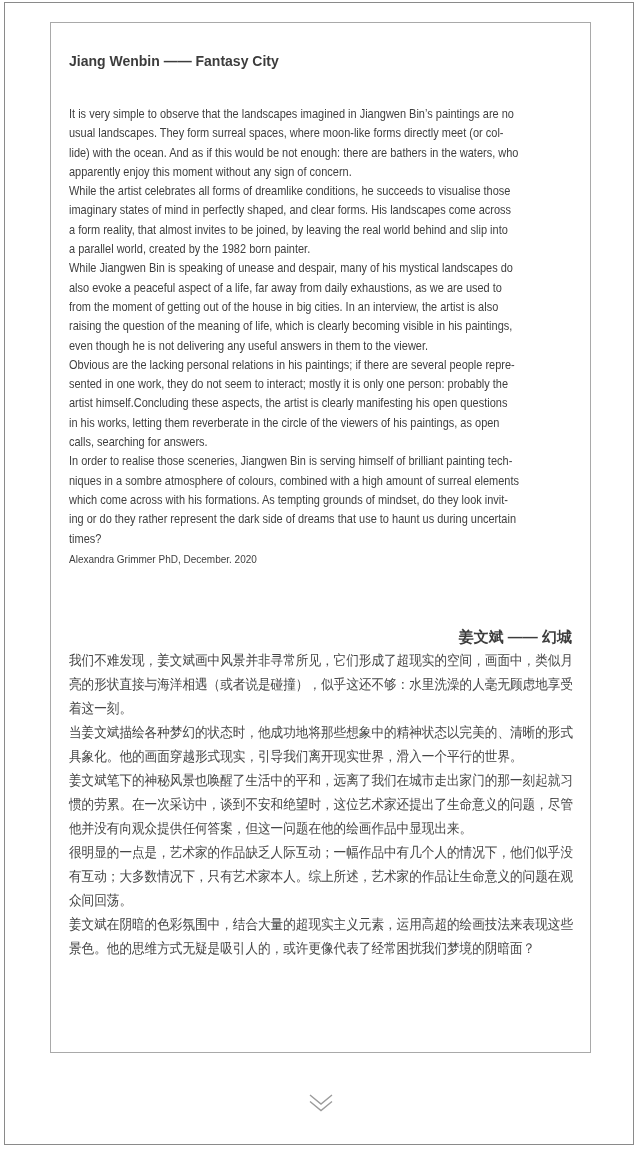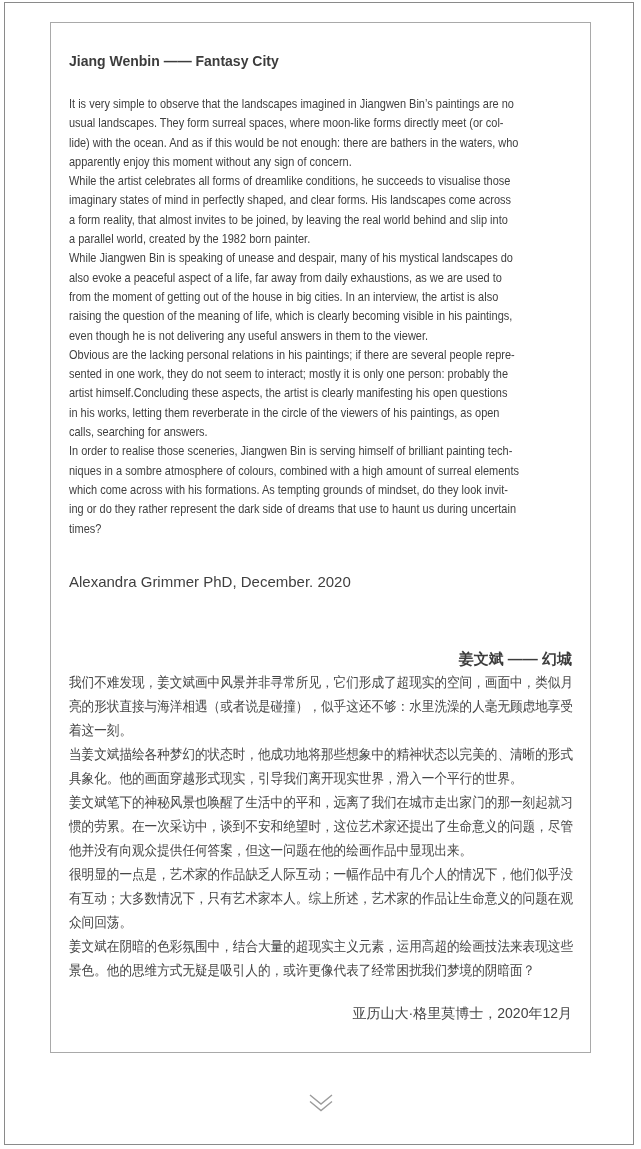--- a/index.html
+++ b/index.html
@@ -37,38 +37,38 @@
     overflow: visible;
   }
   .en-title {
     margin: 0;
     font-size: 14px;
     line-height: 20px;
     font-weight: bold;
     color: #3c3c3c;
   }
   .en-body {
-    margin-top: 23px;
+    margin-top: 33px;
   }
   .squeeze-en {
     width: 600px;
     transform: scaleX(0.845);
     transform-origin: 0 0;
     font-size: 13px;
     line-height: 19.3px;
     letter-spacing: 0px;
   }
   .squeeze-en p,
   .squeeze-zh p {
     margin: 0;
     white-space: pre-line;
   }
   .en-signature {
-    margin-top: 34px;
-    font-size: 15px;
+    margin-top: 2px;
+    font-size: 10px;
     line-height: 19px;
   }
   .zh-title {
     margin: 57px 0 0 0;
     font-size: 15px;
     line-height: 22px;
     font-weight: bold;
     color: #3c3c3c;
     text-align: right;
   }
@@ -156,21 +156,20 @@
 惯的劳累。在一次采访中，谈到不安和绝望时，这位艺术家还提出了生命意义的问题，尽管
 他并没有向观众提供任何答案，但这一问题在他的绘画作品中显现出来。</p>
       <p>很明显的一点是，艺术家的作品缺乏人际互动；一幅作品中有几个人的情况下，他们似乎没
 有互动；大多数情况下，只有艺术家本人。综上所述，艺术家的作品让生命意义的问题在观
 众间回荡。</p>
       <p>姜文斌在阴暗的色彩氛围中，结合大量的超现实主义元素，运用高超的绘画技法来表现这些
 景色。他的思维方式无疑是吸引人的，或许更像代表了经常困扰我们梦境的阴暗面？</p>
     </div>
   </div>
 
-  <div class="zh-signature">亚历山大·格里莫博士，2020年12月</div>
 
 </div>
 
 <div class="scroll-chevron">
   <svg width="28" height="22" viewBox="0 0 28 22" xmlns="http://www.w3.org/2000/svg">
     <polyline points="3,3 14,12 25,3"></polyline>
     <polyline points="3,9.5 14,18.5 25,9.5"></polyline>
   </svg>
 </div>
 

